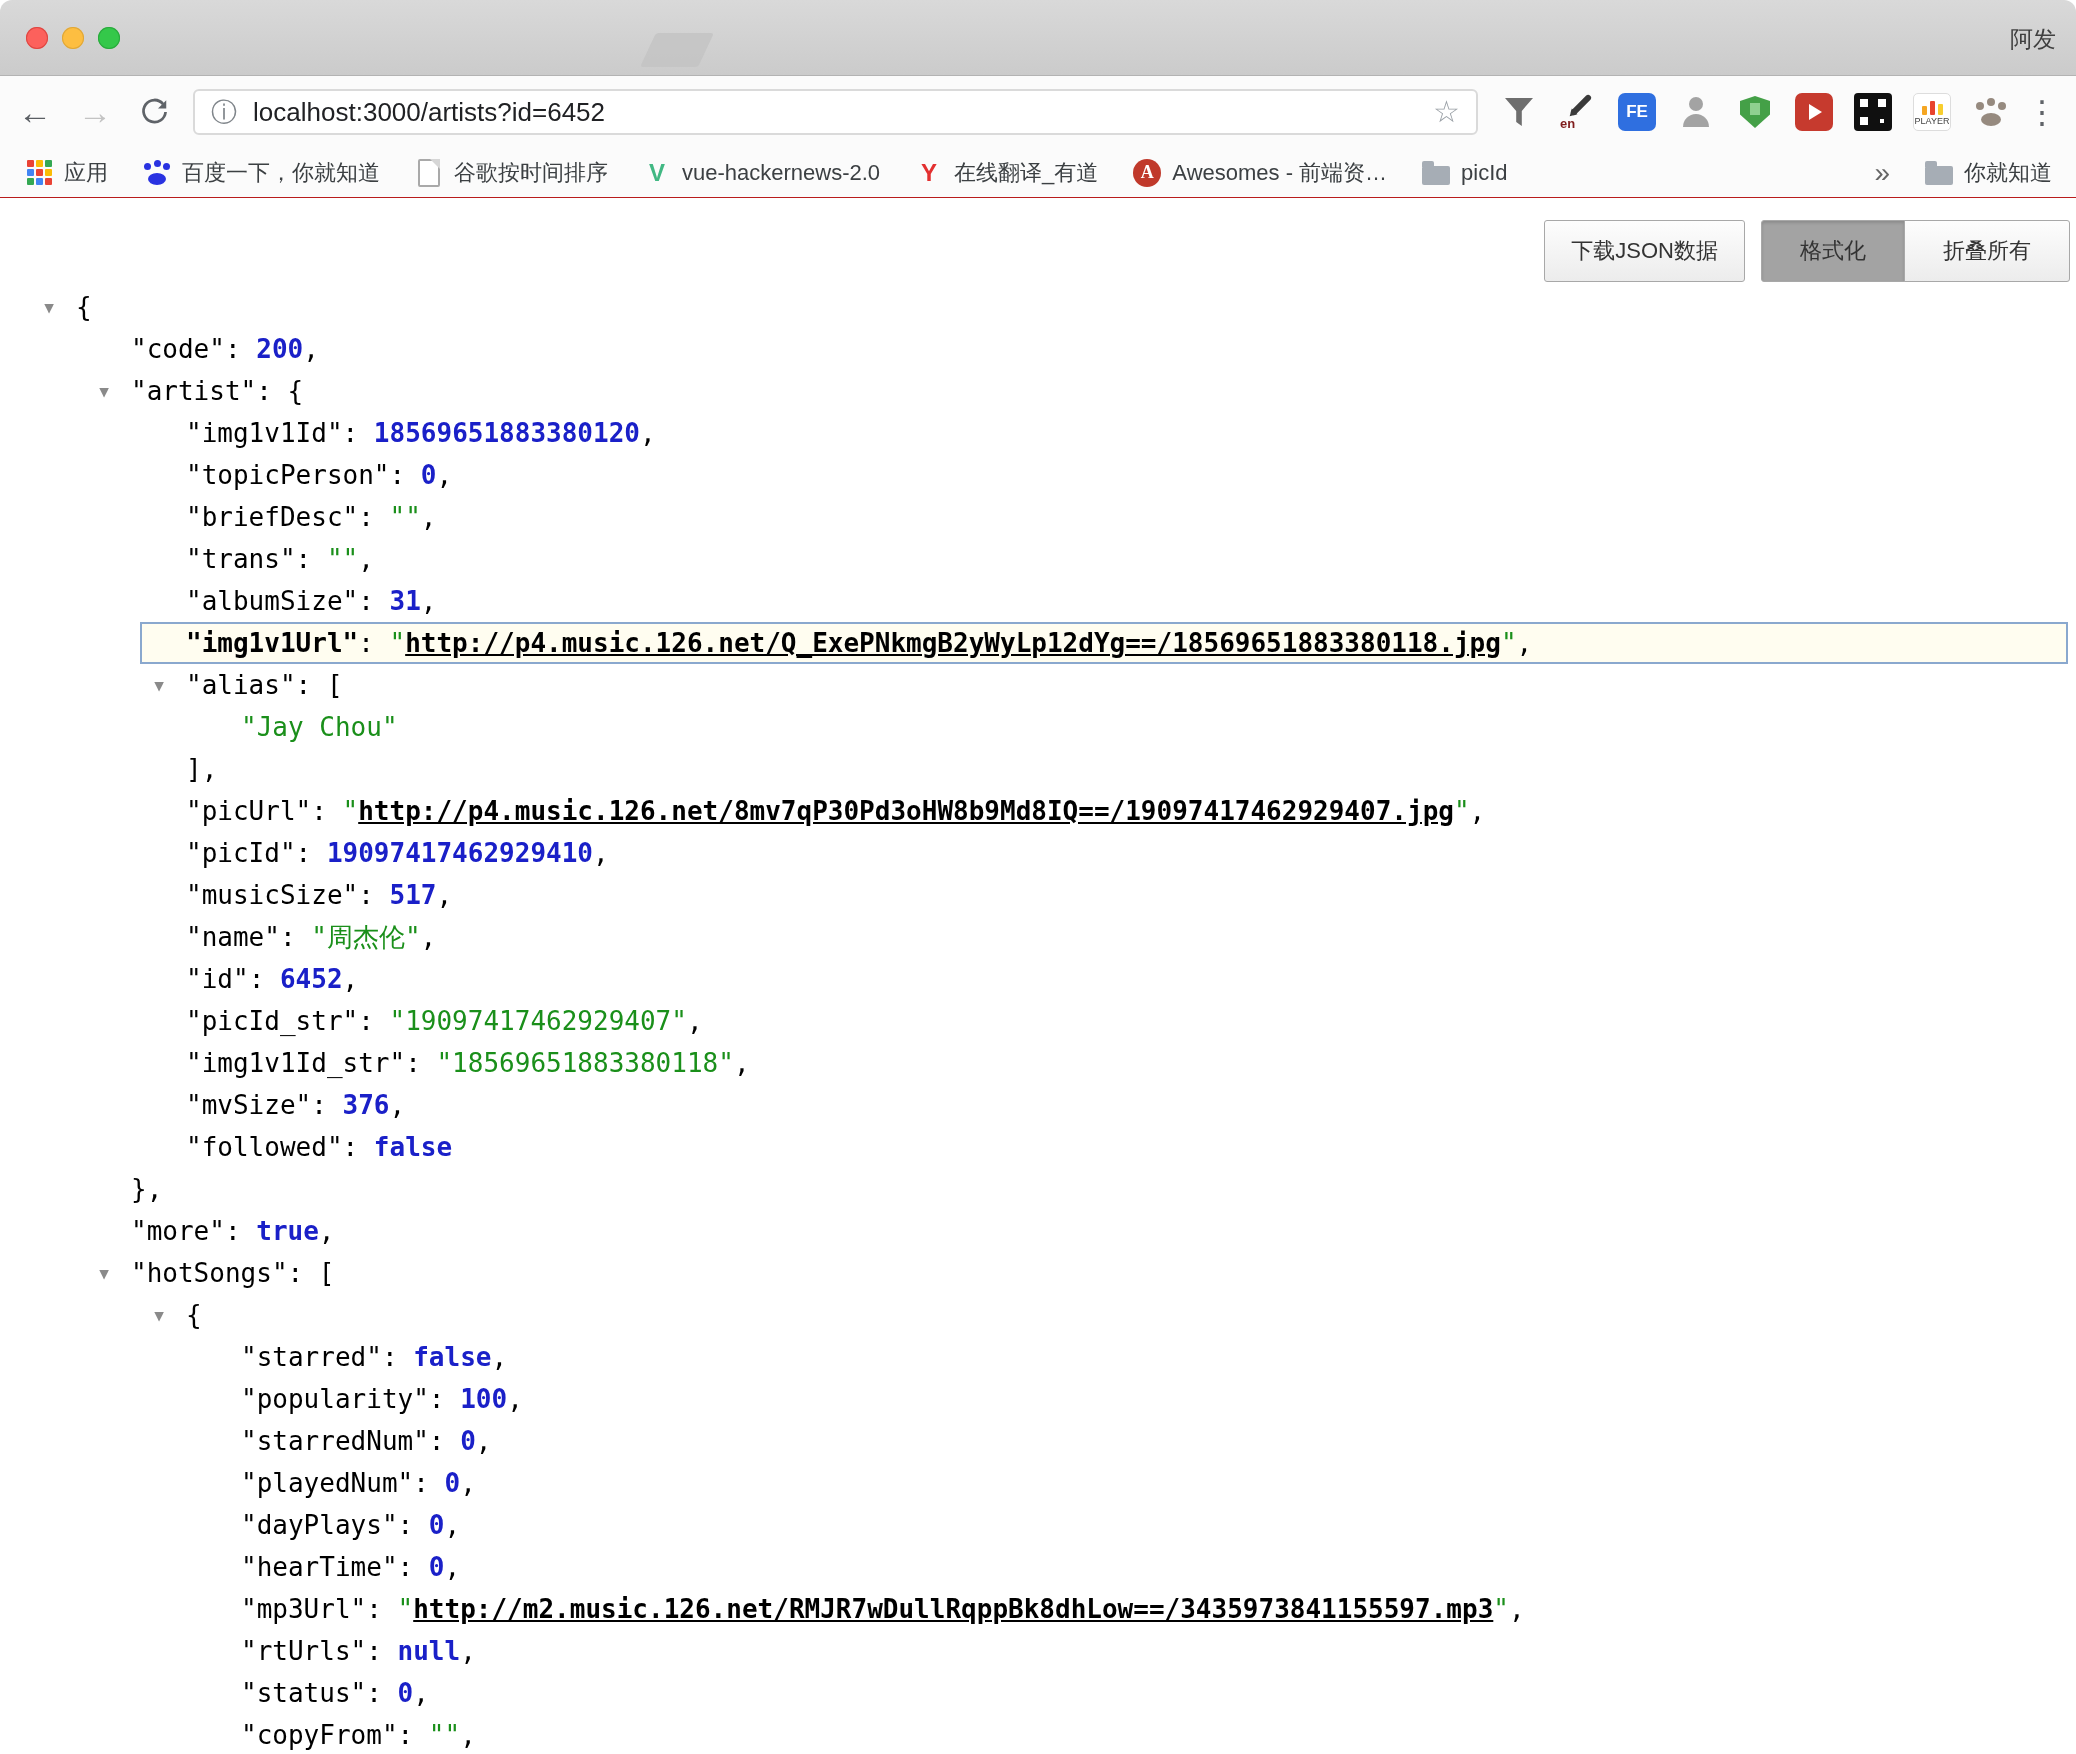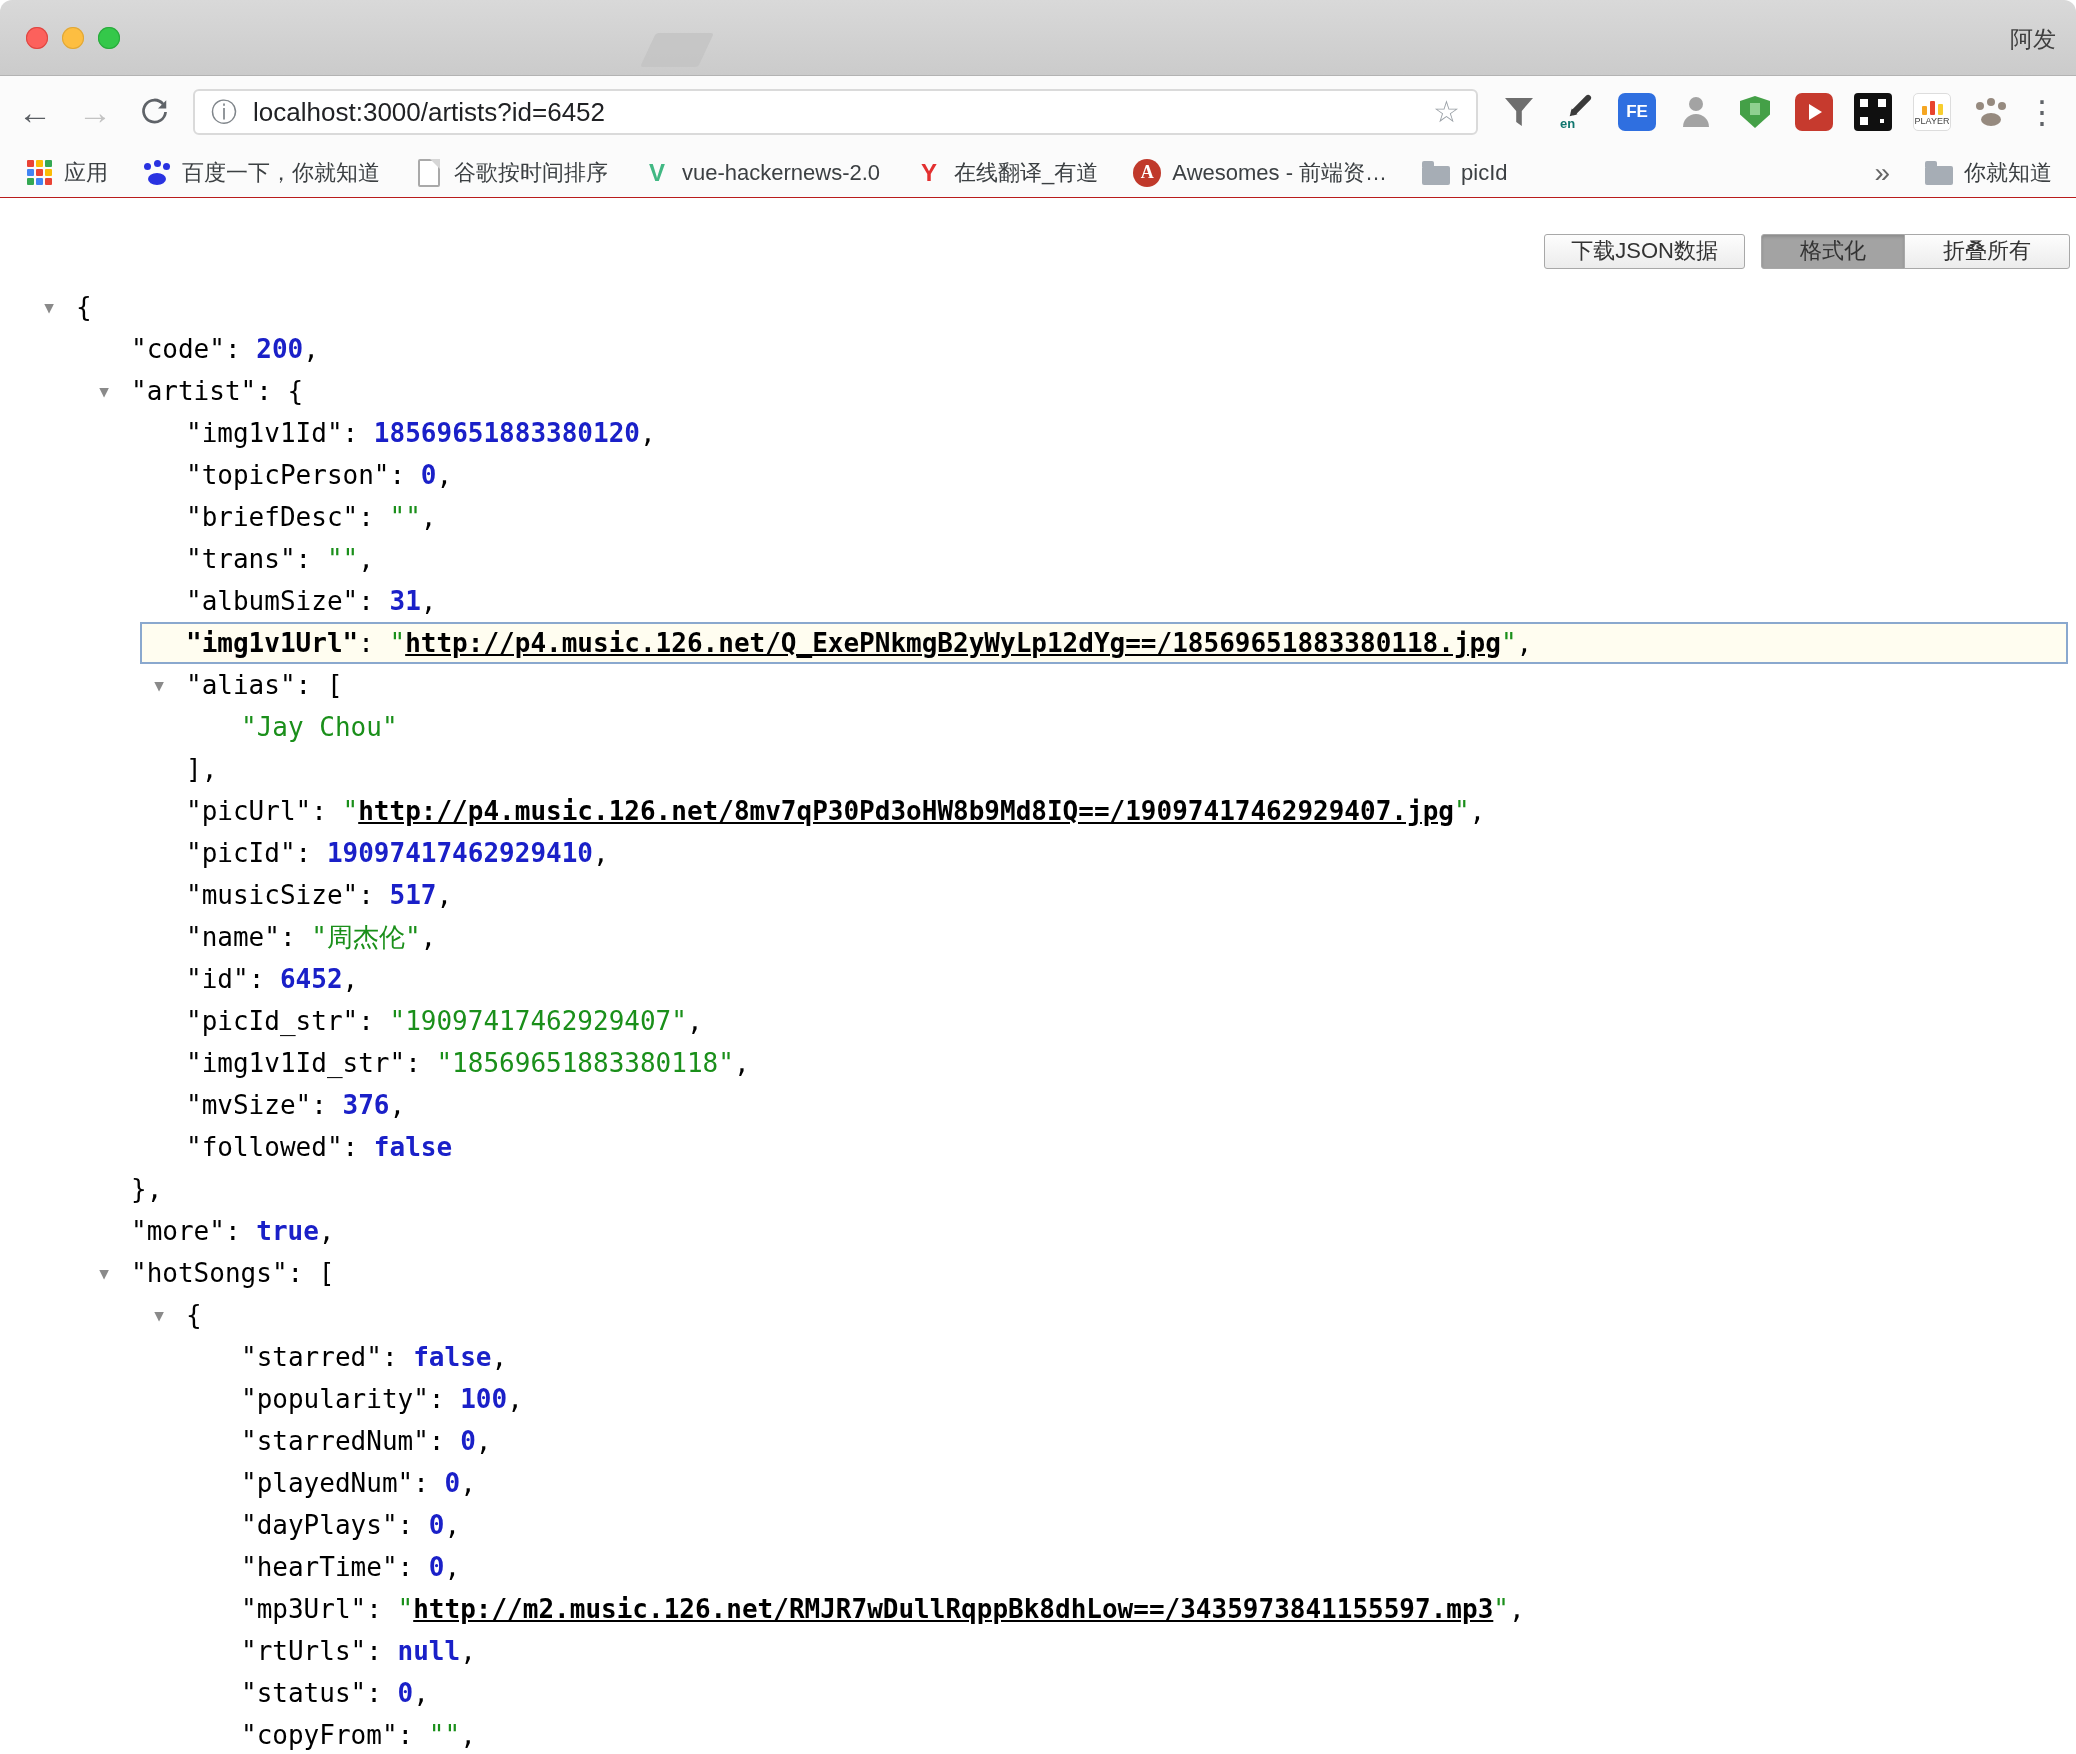--- a/index.html
+++ b/index.html
@@ -33,21 +33,21 @@
   .reload-svg { width:34px; height:34px; margin-right:22px; }
   .omnibox { width:1320px; height:46px; background:#fff; border:2px solid #dadada; border-radius:6px; display:flex; align-items:center; padding:0 16px; }
   .info-glyph { font-size:26px; color:#80868b; margin-right:16px; line-height:1; }
   .url-text { flex:1; font-size:26px; color:#202124; white-space:nowrap; overflow:hidden; }
   .star-glyph { font-size:30px; color:#9aa0a6; line-height:1; }
   .extensions { display:flex; align-items:center; gap:21px; margin-left:22px; }
   .ext { width:38px; height:38px; position:relative; display:flex; align-items:center; justify-content:center; }
   .funnel-shape { width:28px; height:28px; background:#6e6e6e; clip-path:polygon(0 0,100% 0,60% 46%,60% 100%,40% 86%,40% 46%); }
   .pen-shape { position:absolute; right:3px; top:9px; width:26px; height:6px; background:#3a3a3a; border-radius:3px; transform:rotate(-45deg); }
   .pen-shape::after { content:""; position:absolute; left:-7px; top:-1px; border:4px solid transparent; border-right:7px solid #3a3a3a; }
-  .pen-en { position:absolute; left:1px; bottom:0; font-size:13px; color:#0f766e; font-weight:bold; }
+  .pen-en { position:absolute; left:1px; bottom:0; font-size:13px; color:#7f1d1d; font-weight:bold; }
   .ext.fe { background:#2f6fe0; border-radius:7px; color:#fff; font-weight:bold; font-size:17px; }
   .person-head { position:absolute; top:4px; left:50%; transform:translateX(-50%); width:14px; height:14px; border-radius:50%; background:#a3a3a3; }
   .person-body { position:absolute; bottom:4px; left:50%; transform:translateX(-50%); width:26px; height:13px; border-radius:13px 13px 0 0; background:#a3a3a3; }
   .shield-shape { width:30px; height:32px; background:#44a047; clip-path:polygon(50% 0,100% 16%,100% 58%,50% 100%,0 58%,0 16%); }
   .shield-shape::after { content:""; display:block; margin:7px auto 0; width:10px; height:12px; background:#8fd08f; }
   .ext.yt { background:#c63a2e; border-radius:7px; }
   .yt-play { width:0; height:0; border-left:13px solid #fff; border-top:8px solid transparent; border-bottom:8px solid transparent; margin-left:3px; }
   .ext.qr { background:#101010; border-radius:4px; }
   .qr-dots { position:absolute; left:6px; top:6px; width:8px; height:8px; background:#fff; box-shadow:18px 0 0 #fff, 0 18px 0 #fff, 18px 18px 0 -2px #fff; }
   .ext.player { background:#fff; border:1px solid #ddd; border-radius:5px; flex-direction:column; }
@@ -78,21 +78,21 @@
   .youdao-letter { color:#e33030; font-weight:bold; font-size:24px; }
   .awesomes-circle { width:28px; height:28px; border-radius:50%; background:#c0392b; color:#fff; font-weight:bold; font-size:18px; display:flex; align-items:center; justify-content:center; font-family:"Liberation Serif", serif; }
   .folder-shape { width:28px; height:19px; background:#a6adb5; border-radius:2px; position:relative; margin-top:5px; }
   .folder-shape::before { content:""; position:absolute; top:-5px; left:0; width:12px; height:6px; background:#a6adb5; border-radius:2px 2px 0 0; }
   .chevron { font-size:28px; color:#666; margin-left:auto; }
   .other-bm { display:flex; align-items:center; gap:10px; font-size:22px; color:#3c4043; }
 
   
   .page { position:relative; background:#fff; }
   .page-toolbar { display:flex; justify-content:flex-end; align-items:center; gap:16px; margin:28px 6px 0 0; height:50px; }
-  .btn { font-family:"Liberation Sans", sans-serif; font-size:22px; color:#333; height:35px; padding:0 26px; border:1px solid #a8a8a8; border-radius:3px; background:linear-gradient(#fdfdfd,#ececec); cursor:pointer; }
+  .btn { font-family:"Liberation Sans", sans-serif; font-size:22px; color:#333; height:62px; padding:0 26px; border:1px solid #a8a8a8; border-radius:3px; background:linear-gradient(#fdfdfd,#ececec); cursor:pointer; }
   .segmented { display:flex; }
   .segmented .btn { border-radius:0; padding:0 38px; }
   .segmented .btn:first-child { border-radius:3px 0 0 3px; }
   .segmented .btn:last-child { border-radius:0 3px 3px 0; margin-left:-1px; }
   .segmented .btn.active { background:#a3a3a3; box-shadow:inset 0 2px 3px rgba(0,0,0,.14); }
 
   
   .json-tree { margin-top:10px; font-family:"DejaVu Sans Mono", monospace; font-size:26px; line-height:42px; color:#000; white-space:pre; }
   .jline { height:42px; }
   .jline.hl { background:#fffdf0; border:2px solid #8aa8ce; margin-right:8px; height:42px; line-height:38px; }

